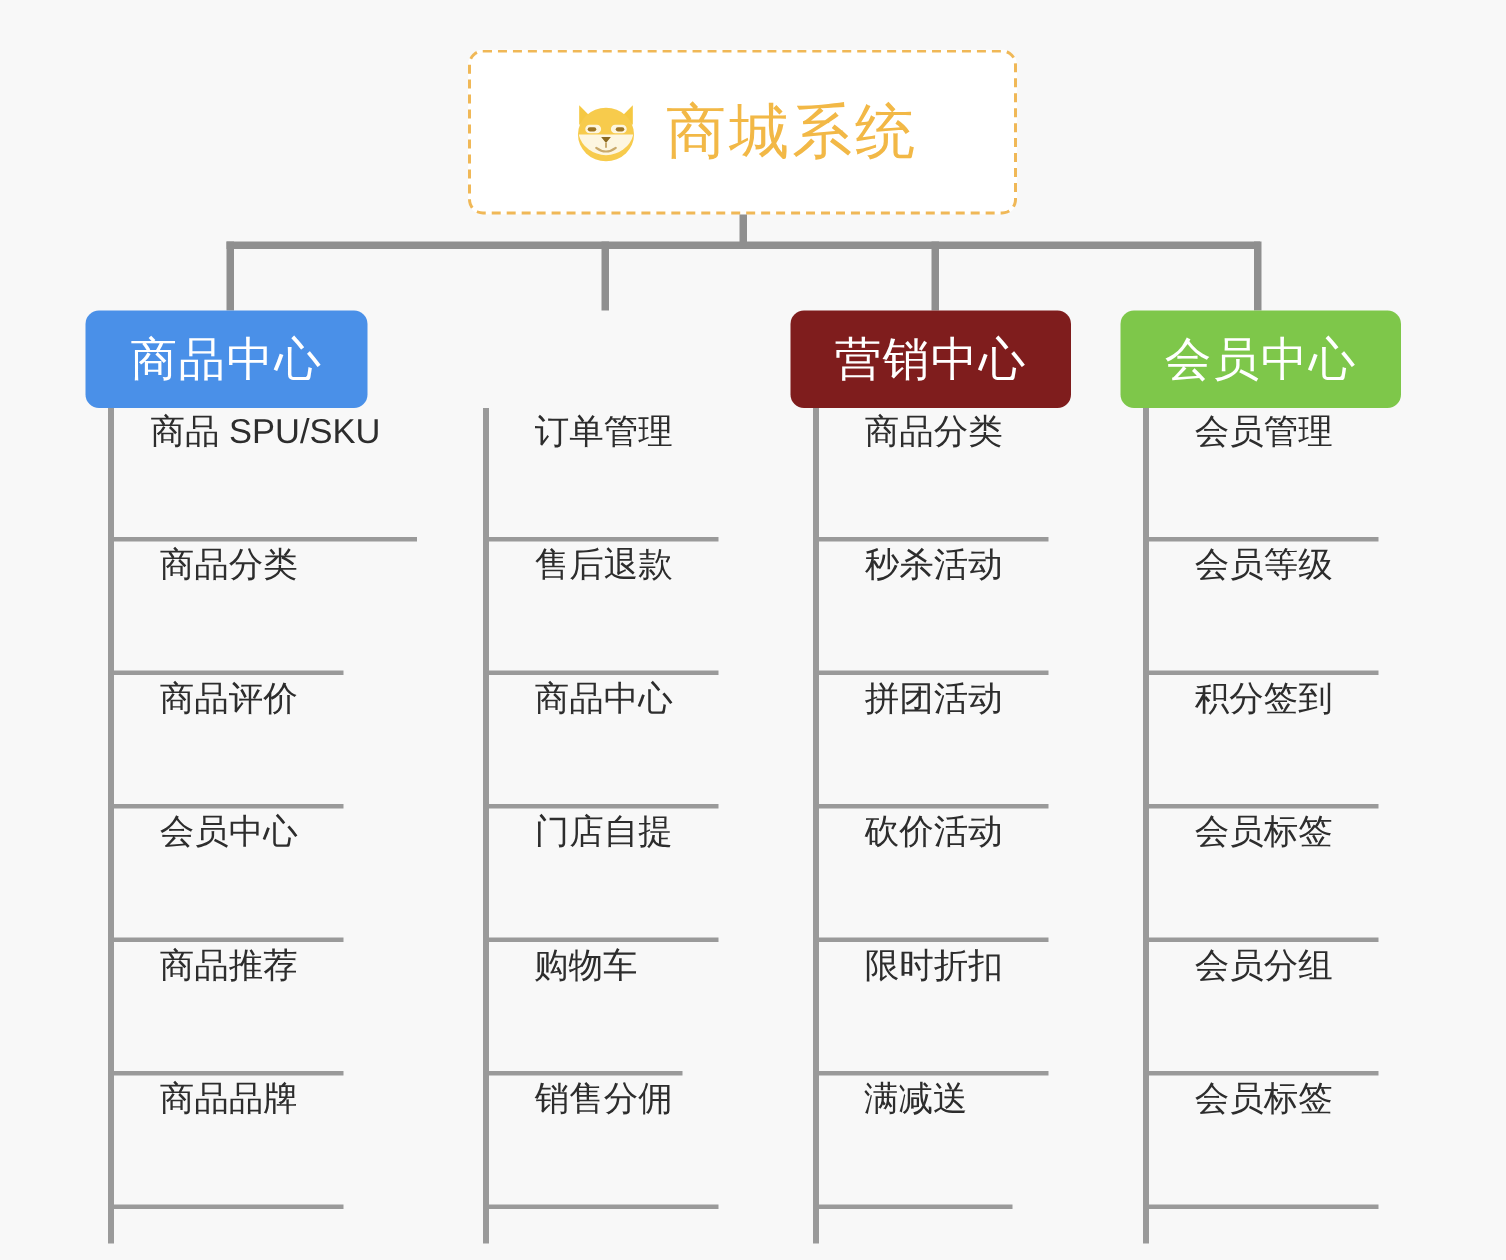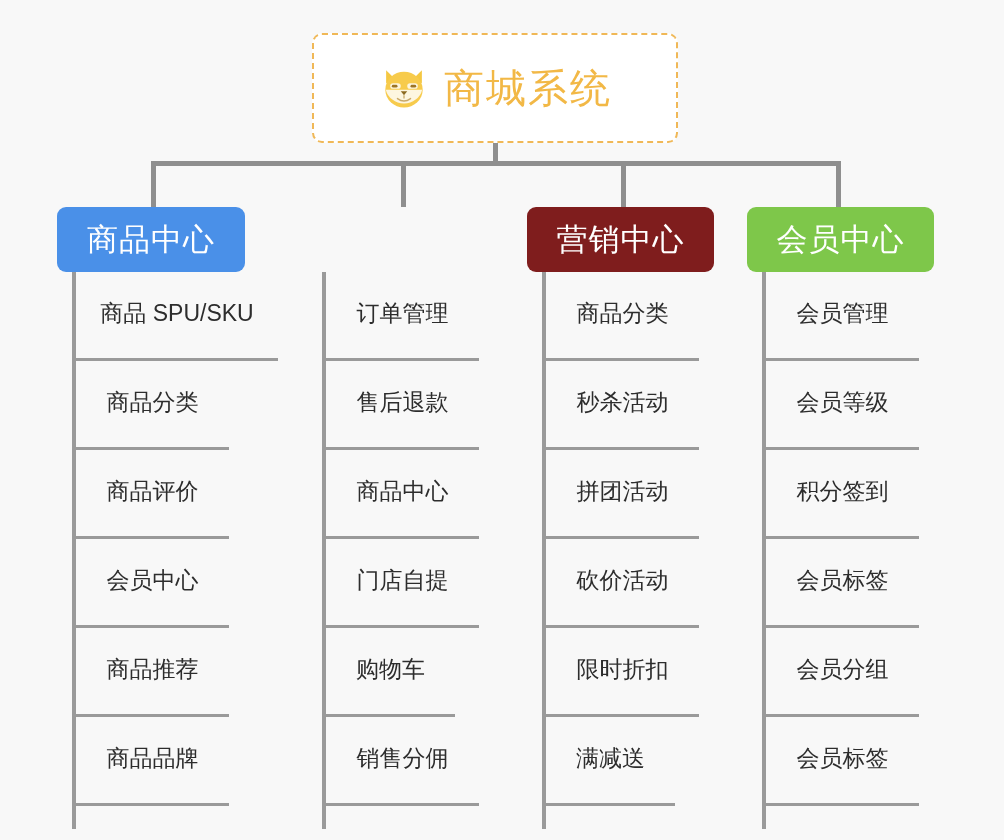--- a/index.html
+++ b/index.html
@@ -94,21 +94,21 @@
     width: 4px;
     background: #9a9a9a;
   }
   .leaf-item {
     position: absolute;
     left: 0;
     height: 89px;
     box-sizing: border-box;
     border-bottom: 3px solid #9a9a9a;
     display: flex;
-    align-items: center;
+    align-items: flex-start;
     justify-content: center;
     padding: 0 14px 2px 18px;
   }
   .leaf-label {
     font-size: 23px;
     color: #2d2d2d;
     line-height: 1.35;
     white-space: nowrap;
   }
 </style>

